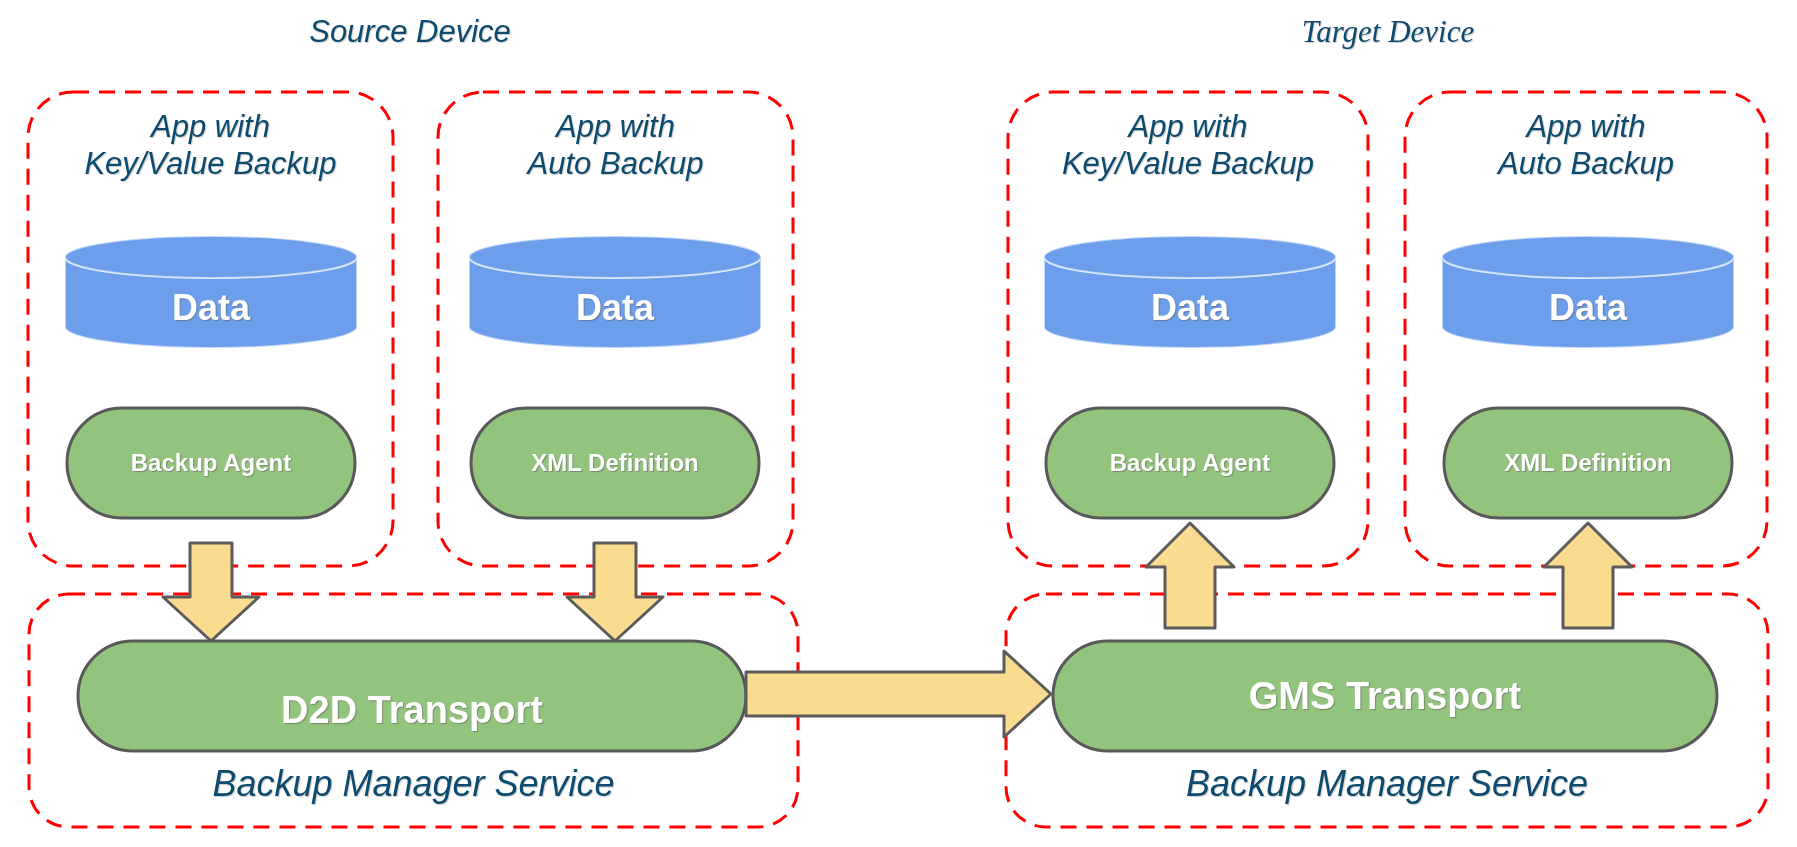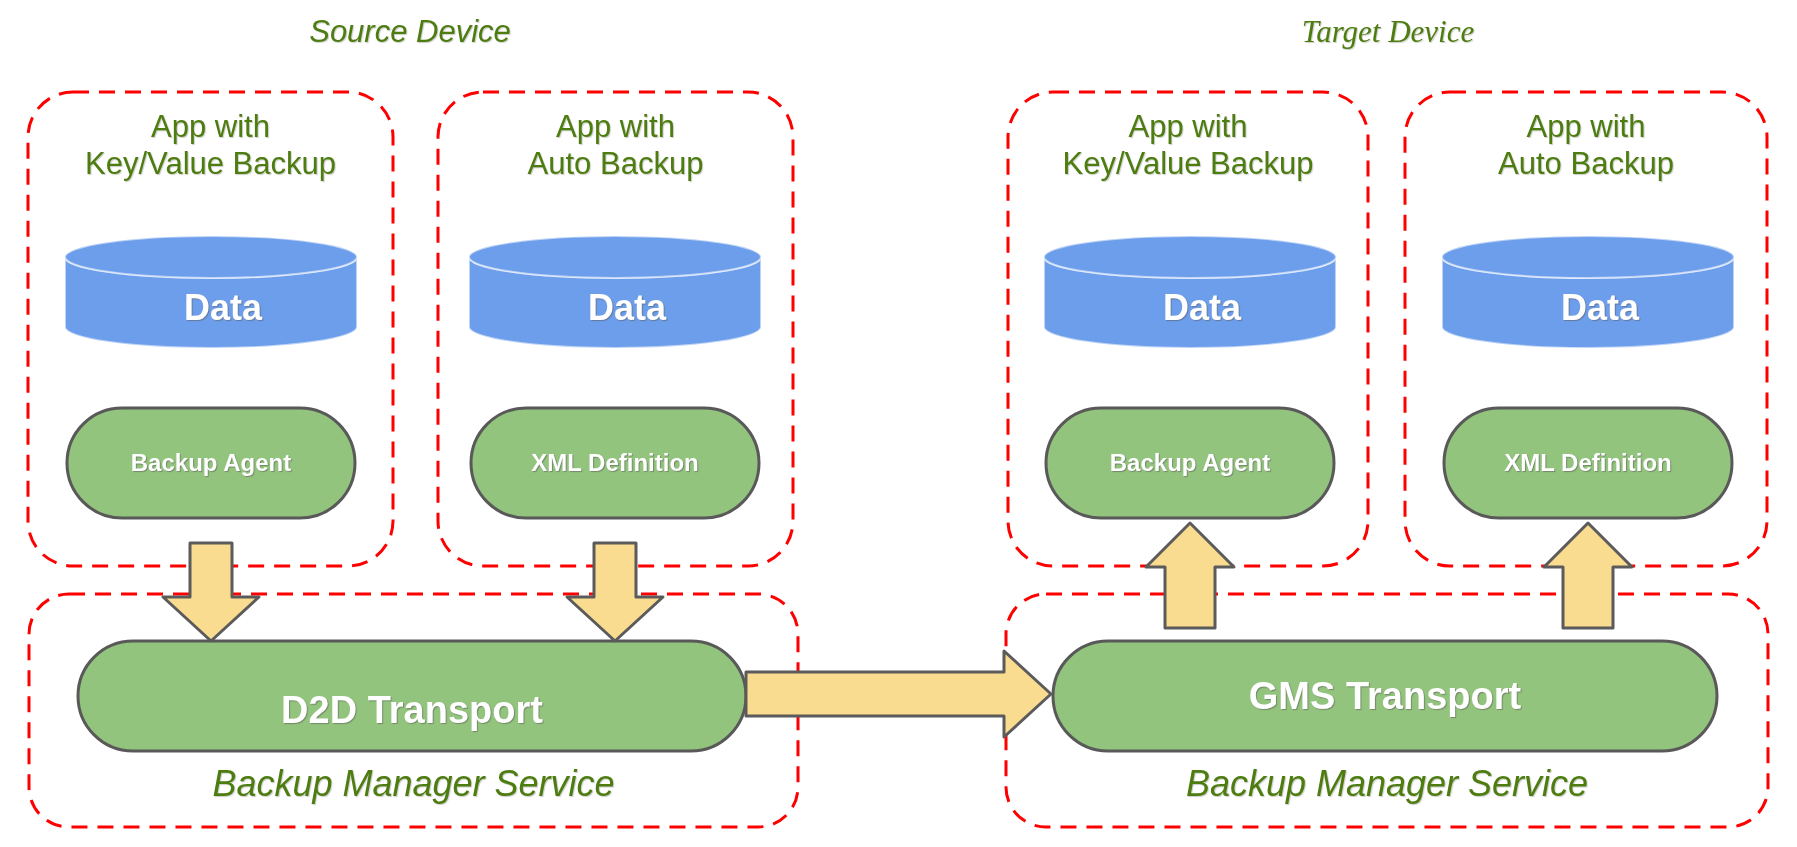--- a/index.html
+++ b/index.html
@@ -18,49 +18,50 @@
   #shape-layer {
     position: absolute;
     left: 0;
     top: 0;
     width: 1797px;
     height: 847px;
   }
   .lbl {
     position: absolute;
     text-align: center;
-    color: #4d7c0f;
+    color: #0c4a6e;
     pointer-events: none;
   }
   .device-title {
     font-style: italic;
     font-size: 31px;
     line-height: 36px;
     text-shadow: 1px 1px 1px rgba(110,110,110,0.35);
   }
   .app-title {
+    font-style: italic;
     font-size: 31px;
     line-height: 37px;
     text-shadow: 1px 1px 1px rgba(110,110,110,0.35);
   }
   .service-name {
     font-style: italic;
     font-size: 36px;
     line-height: 40px;
     text-shadow: 1px 1px 1px rgba(110,110,110,0.35);
   }
   .shape-text {
     display: flex;
     align-items: center;
     justify-content: center;
     color: #ffffff;
     font-weight: bold;
     text-shadow: 1px 1px 1px rgba(90,90,90,0.55);
   }
-  .data-text { font-size: 36px; margin-left: 12px; }
+  .data-text { font-size: 36px; }
   .component-text { font-size: 24px; }
   .transport-text { font-size: 38px; }
 </style>
 </head>
 <body>
 
 <div id="stage">
 
   <svg id="shape-layer" viewBox="0 0 1797 847" xmlns="http://www.w3.org/2000/svg">
 

